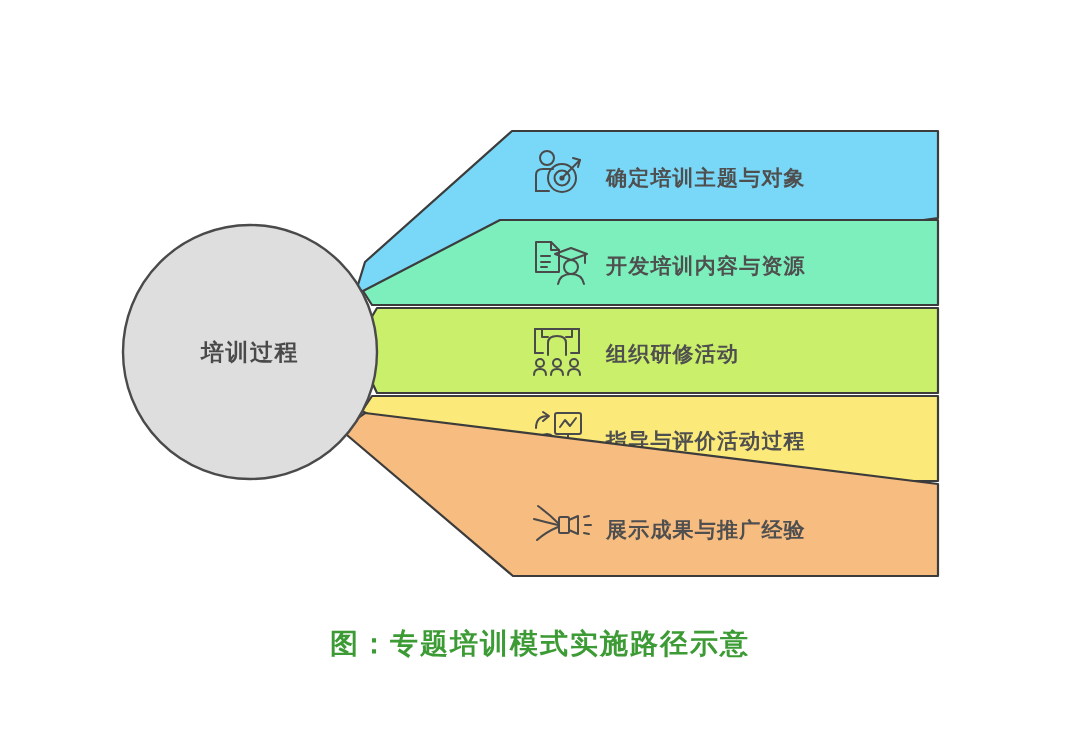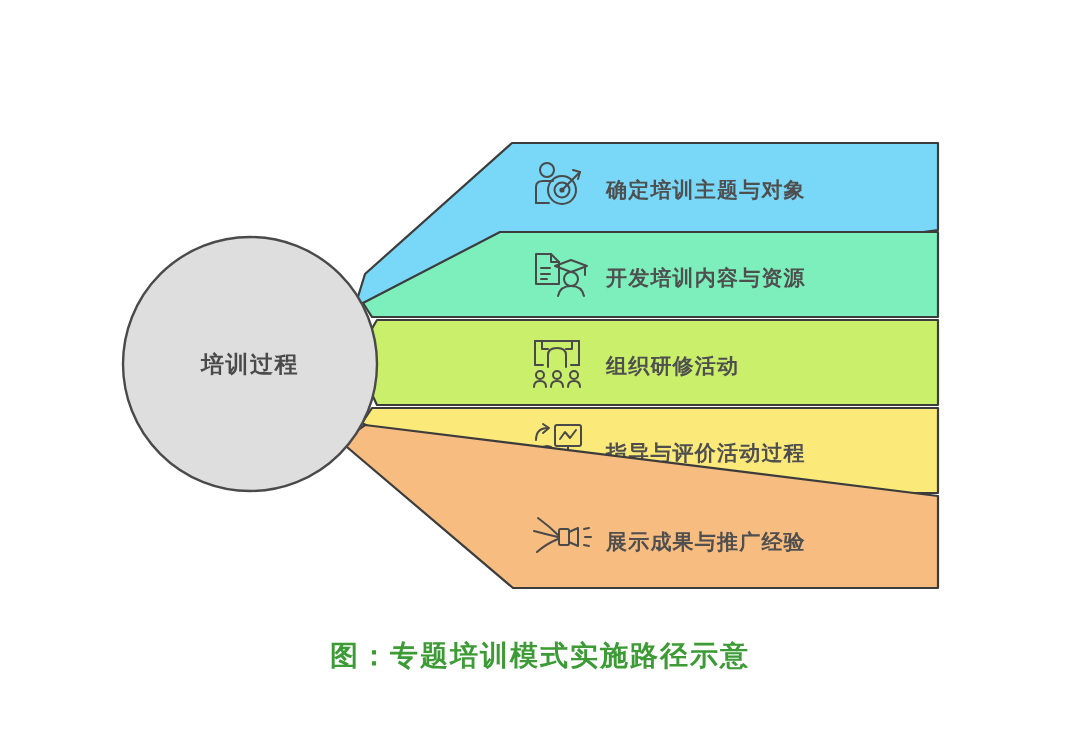--- a/index.html
+++ b/index.html
@@ -9,21 +9,21 @@
   }
   body {
     width: 1080px;
     height: 750px;
     font-family: "Liberation Sans", "DejaVu Sans", sans-serif;
     overflow: hidden;
     position: relative;
   }
   #stage {
     position: absolute;
-    left: 0; top: 12px;
+    left: 0; top: 0;
     width: 1080px;
     height: 615px;
   }
   .diagram-svg {
     position: absolute;
     left: 0; top: 0;
     width: 1080px;
     height: 750px;
     display: block;
   }

